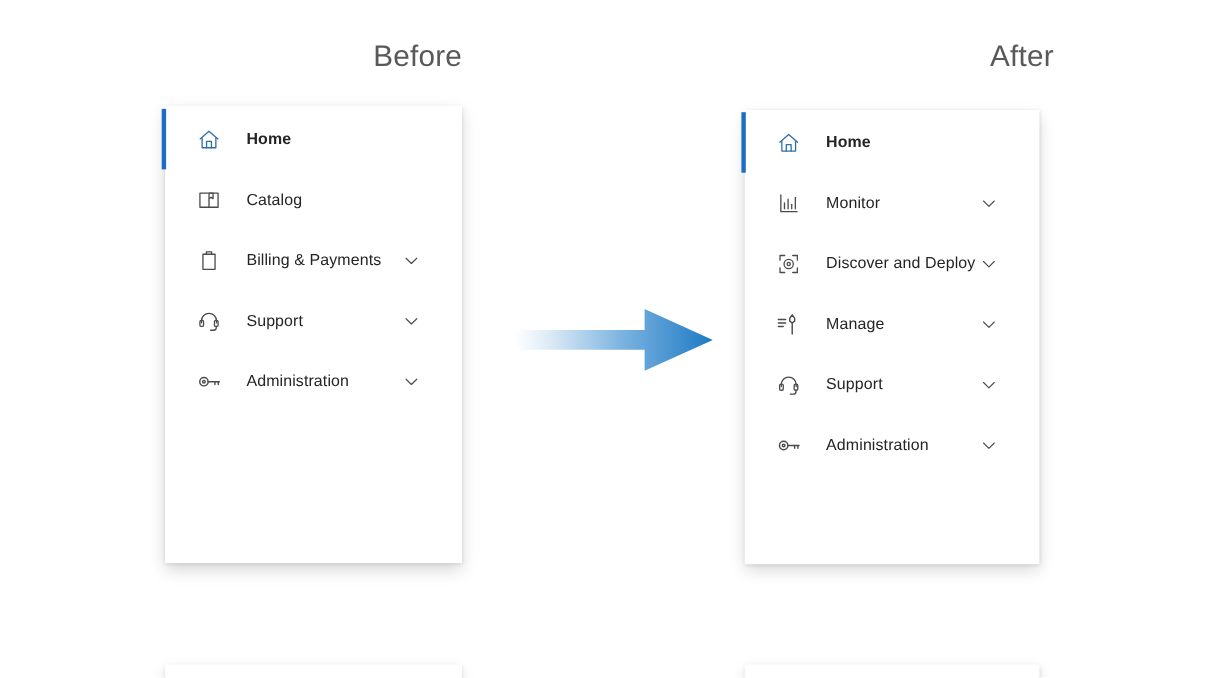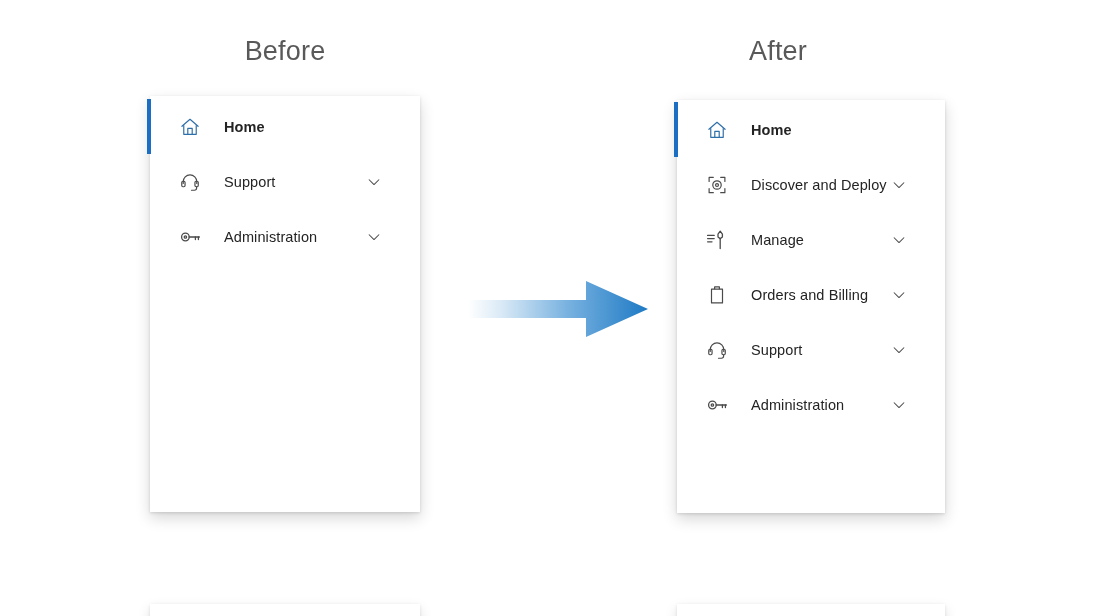--- a/index.html
+++ b/index.html
@@ -23,24 +23,24 @@
   }
 
   
   .heading {
     position: absolute;
     font-size: 27px;
     font-weight: 400;
     color: #595959;
     letter-spacing: 0.2px;
     white-space: nowrap;
-    text-align: center;
+    text-align: right;
   }
   .heading-before { left: 150px; top: 36px; width: 270px; }
-  .heading-after  { left: 644px; top: 36px; width: 268px; }
+  .heading-after  { left: 690px; top: 36px; width: 268px; }
 
   
   .panel {
     position: absolute;
     background: #ffffff;
     box-shadow: 0 1px 3px rgba(0,0,0,0.13), 0 6px 14px rgba(0,0,0,0.16);
     box-sizing: border-box;
   }
   .panel-before { left: 150px; top: 96px; width: 270px; height: 416px; }
   .panel-after  { left: 677px; top: 100px; width: 268px; height: 413px; }
@@ -150,20 +150,49 @@
           </span>
           <span class="nav-label">Home</span>
           <span class="chevron hidden">
             <svg width="18" height="18" viewBox="0 0 24 24" fill="none" stroke="currentColor" stroke-width="1.4" stroke-linecap="round" stroke-linejoin="round">
               <path d="M5.5 9 L12 15.4 L18.5 9"></path>
             </svg>
           </span>
         </li>
         <li class="nav-item">
           <span class="nav-icon">
+            <svg width="22" height="22" viewBox="0 0 24 24" fill="none" stroke="currentColor" stroke-width="1.3" stroke-linejoin="round">
+              <rect x="3" y="5" width="18" height="14"></rect>
+              <path d="M12 5 V19"></path>
+              <path d="M12 5 H16 V10.5 L14 9 L12 10.5"></path>
+            </svg>
+          </span>
+          <span class="nav-label">Catalog</span>
+          <span class="chevron hidden">
+            <svg width="18" height="18" viewBox="0 0 24 24" fill="none" stroke="currentColor" stroke-width="1.4" stroke-linecap="round" stroke-linejoin="round">
+              <path d="M5.5 9 L12 15.4 L18.5 9"></path>
+            </svg>
+          </span>
+        </li>
+        <li class="nav-item">
+          <span class="nav-icon">
+            <svg width="22" height="22" viewBox="0 0 24 24" fill="none" stroke="currentColor" stroke-width="1.3" stroke-linejoin="round">
+              <path d="M6 5.6 H18 V20.6 H6 Z"></path>
+              <path d="M9.4 5.6 V3.2 H14.6 V5.6"></path>
+            </svg>
+          </span>
+          <span class="nav-label">Billing &amp; Payments</span>
+          <span class="chevron">
+            <svg width="18" height="18" viewBox="0 0 24 24" fill="none" stroke="currentColor" stroke-width="1.4" stroke-linecap="round" stroke-linejoin="round">
+              <path d="M5.5 9 L12 15.4 L18.5 9"></path>
+            </svg>
+          </span>
+        </li>
+        <li class="nav-item">
+          <span class="nav-icon">
             <svg width="22" height="22" viewBox="0 0 24 24" fill="none" stroke="currentColor" stroke-width="1.3" stroke-linecap="round" stroke-linejoin="round">
               <path d="M4.6 13.6 V11.6 A7.4 7.4 0 0 1 19.4 11.6 V13.6"></path>
               <rect x="3" y="11.2" width="3.6" height="6" rx="1.3"></rect>
               <rect x="17.4" y="11.2" width="3.6" height="6" rx="1.3"></rect>
               <path d="M19.2 17.2 V18.6 A2.4 2.4 0 0 1 16.8 21 H13.6"></path>
             </svg>
           </span>
           <span class="nav-label">Support</span>
           <span class="chevron">
             <svg width="18" height="18" viewBox="0 0 24 24" fill="none" stroke="currentColor" stroke-width="1.4" stroke-linecap="round" stroke-linejoin="round">
@@ -205,20 +234,37 @@
           <span class="nav-label">Home</span>
           <span class="chevron hidden">
             <svg width="18" height="18" viewBox="0 0 24 24" fill="none" stroke="currentColor" stroke-width="1.4" stroke-linecap="round" stroke-linejoin="round">
               <path d="M5.5 9 L12 15.4 L18.5 9"></path>
             </svg>
           </span>
         </li>
         <li class="nav-item">
           <span class="nav-icon">
             <svg width="22" height="22" viewBox="0 0 24 24" fill="none" stroke="currentColor" stroke-width="1.3" stroke-linecap="round" stroke-linejoin="round">
+              <path d="M4.2 3.6 V20 H20.4"></path>
+              <path d="M7.8 17.2 V11.4"></path>
+              <path d="M11.4 17.2 V7.6"></path>
+              <path d="M15 17.2 V12.8"></path>
+              <path d="M18.6 17.2 V6"></path>
+            </svg>
+          </span>
+          <span class="nav-label">Monitor</span>
+          <span class="chevron">
+            <svg width="18" height="18" viewBox="0 0 24 24" fill="none" stroke="currentColor" stroke-width="1.4" stroke-linecap="round" stroke-linejoin="round">
+              <path d="M5.5 9 L12 15.4 L18.5 9"></path>
+            </svg>
+          </span>
+        </li>
+        <li class="nav-item">
+          <span class="nav-icon">
+            <svg width="22" height="22" viewBox="0 0 24 24" fill="none" stroke="currentColor" stroke-width="1.3" stroke-linecap="round" stroke-linejoin="round">
               <circle cx="12" cy="12" r="4.6"></circle>
               <circle cx="12" cy="12" r="1.6"></circle>
               <path d="M3.4 8.2 V3.6 H8"></path>
               <path d="M16 3.6 H20.6 V8.2"></path>
               <path d="M20.6 15.8 V20.4 H16"></path>
               <path d="M8 20.4 H3.4 V15.8"></path>
             </svg>
           </span>
           <span class="nav-label">Discover and Deploy</span>
           <span class="chevron">
@@ -229,34 +275,20 @@
         </li>
         <li class="nav-item">
           <span class="nav-icon">
             <svg width="24" height="24" viewBox="0 0 24 24" fill="none" stroke="currentColor" stroke-width="1.3" stroke-linecap="round" stroke-linejoin="round">
               <path d="M2.6 7.4 H9.2 M2.6 10.6 H9.2 M2.6 13.8 H7"></path>
               <path d="M15.2 3.2 L13 6.2 V9 L15.2 10.6 L17.4 9 V6.2 Z"></path>
               <path d="M15.2 10.6 V20.6"></path>
             </svg>
           </span>
           <span class="nav-label">Manage</span>
-          <span class="chevron">
-            <svg width="18" height="18" viewBox="0 0 24 24" fill="none" stroke="currentColor" stroke-width="1.4" stroke-linecap="round" stroke-linejoin="round">
-              <path d="M5.5 9 L12 15.4 L18.5 9"></path>
-            </svg>
-          </span>
-        </li>
-        <li class="nav-item">
-          <span class="nav-icon">
-            <svg width="22" height="22" viewBox="0 0 24 24" fill="none" stroke="currentColor" stroke-width="1.3" stroke-linejoin="round">
-              <path d="M6 5.6 H18 V20.6 H6 Z"></path>
-              <path d="M9.4 5.6 V3.2 H14.6 V5.6"></path>
-            </svg>
-          </span>
-          <span class="nav-label">Orders and Billing</span>
           <span class="chevron">
             <svg width="18" height="18" viewBox="0 0 24 24" fill="none" stroke="currentColor" stroke-width="1.4" stroke-linecap="round" stroke-linejoin="round">
               <path d="M5.5 9 L12 15.4 L18.5 9"></path>
             </svg>
           </span>
         </li>
         <li class="nav-item">
           <span class="nav-icon">
             <svg width="22" height="22" viewBox="0 0 24 24" fill="none" stroke="currentColor" stroke-width="1.3" stroke-linecap="round" stroke-linejoin="round">
               <path d="M4.6 13.6 V11.6 A7.4 7.4 0 0 1 19.4 11.6 V13.6"></path>

